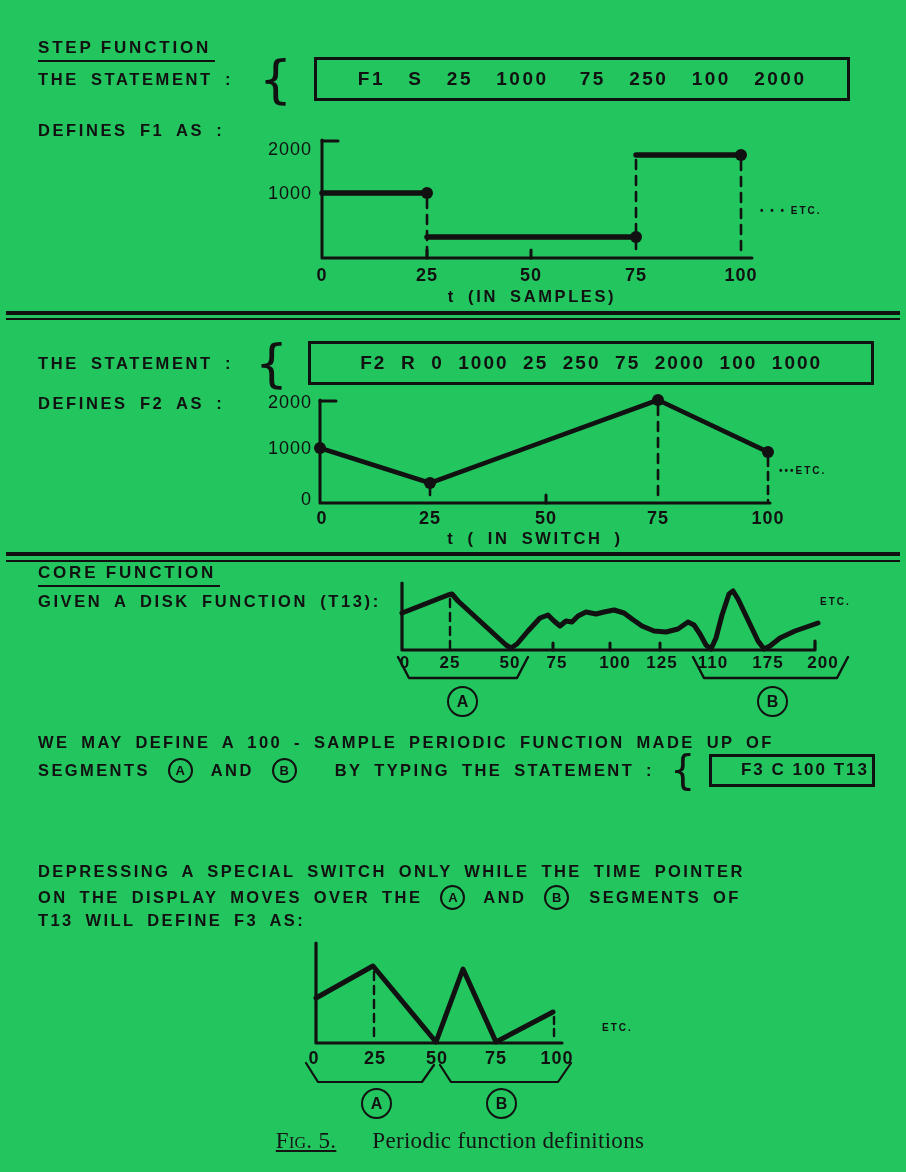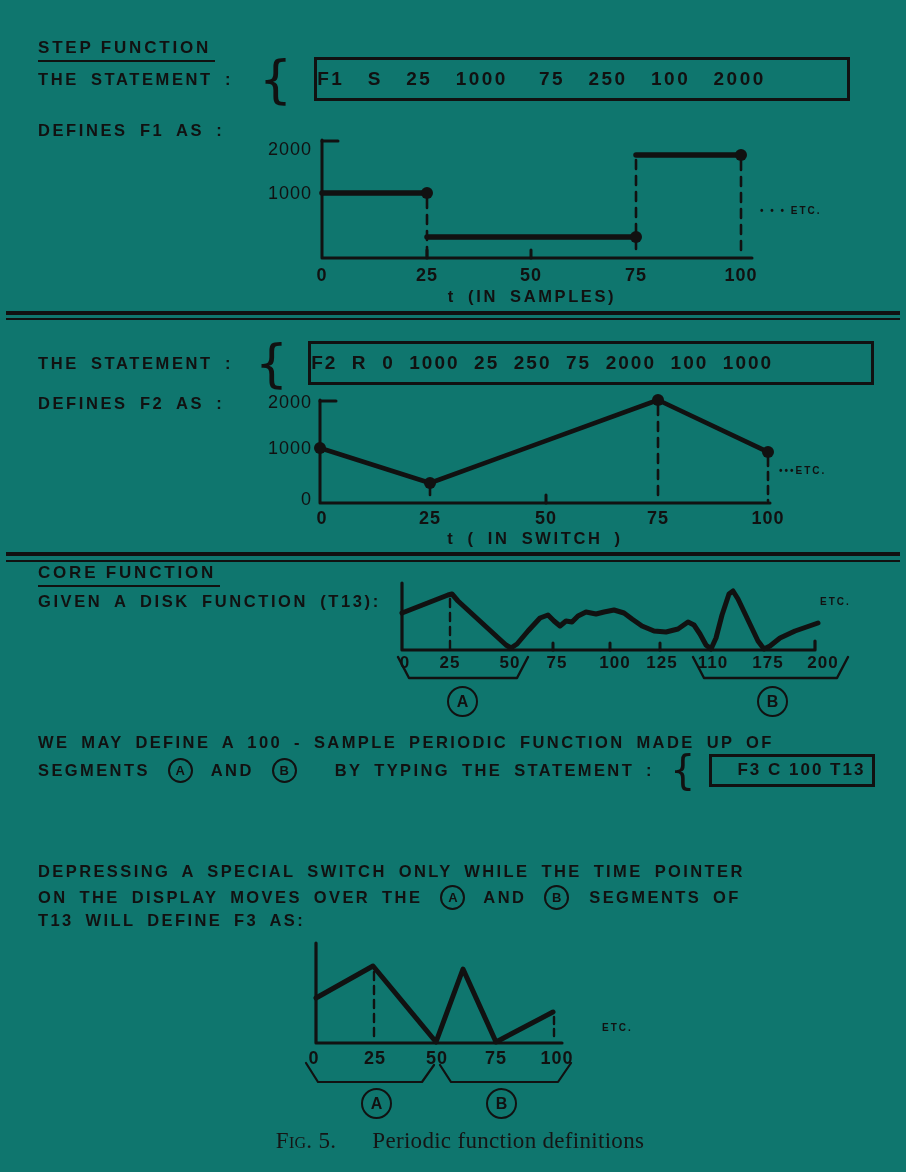--- a/index.html
+++ b/index.html
@@ -1,34 +1,34 @@
 <!DOCTYPE html>
 <html><head>
 <meta charset="utf-8">
 <style>
   html,body{margin:0;padding:0;background:#f6f6f4;}
-  #page{position:relative;width:906px;height:1172px;background:#0f766e;color:#111;
+  #page{position:relative;width:906px;height:1172px;background:#22c55e;color:#111;
         font-family:"Liberation Sans",sans-serif;overflow:hidden;}
   .abs{position:absolute;}
   .tech{font-weight:700;letter-spacing:2.6px;word-spacing:5px;font-size:16.5px;color:#111;white-space:nowrap;}
   .heading{font-weight:700;letter-spacing:2.8px;font-size:17px;border-bottom:2.5px solid #111;padding:0 4px 2px 0;white-space:nowrap;}
   .tick{font-weight:700;font-size:18px;letter-spacing:1px;text-align:center;white-space:nowrap;}
   .ylab{font-weight:400;font-size:18px;letter-spacing:1px;text-align:right;white-space:nowrap;}
   .etc{font-weight:700;font-size:10px;letter-spacing:2px;white-space:pre;}
   .stmt-row{display:flex;align-items:center;gap:12px;}
   .brace{font-family:"DejaVu Sans",sans-serif;font-weight:400;line-height:0.9;}
-  .stmt-box{border:3.5px solid #111;display:flex;align-items:center;}
+  .stmt-box{border:3.5px solid #111;display:flex;align-items:center;justify-content:center;}
   .stmt-text{font-weight:700;font-size:19px;letter-spacing:2.5px;white-space:pre;}
   .circ{display:inline-flex;align-items:center;justify-content:center;
         border:2.5px solid #111;border-radius:50%;font-weight:700;flex:none;}
   .circ-sm{width:21px;height:21px;font-size:13px;letter-spacing:0;margin:0 6px;}
   .circ-lg{width:27px;height:27px;font-size:16px;letter-spacing:0;}
   .sep{position:absolute;left:6px;width:894px;background:#111;}
   .caption{font-family:"Liberation Serif",serif;font-size:23px;color:#151515;letter-spacing:0.3px;white-space:nowrap;}
-  .caption .fig{font-variant:small-caps;margin-right:36px;}
+  .caption .fig{font-variant:small-caps;margin-right:36px;text-decoration:underline;}
   svg{position:absolute;left:0;top:0;}
 </style>
 </head>
 <body>
 
 <div id="page">
 
   <svg width="906" height="1172" viewBox="0 0 906 1172">
 
     <g stroke="#111" fill="none" stroke-linecap="round" stroke-linejoin="round">

